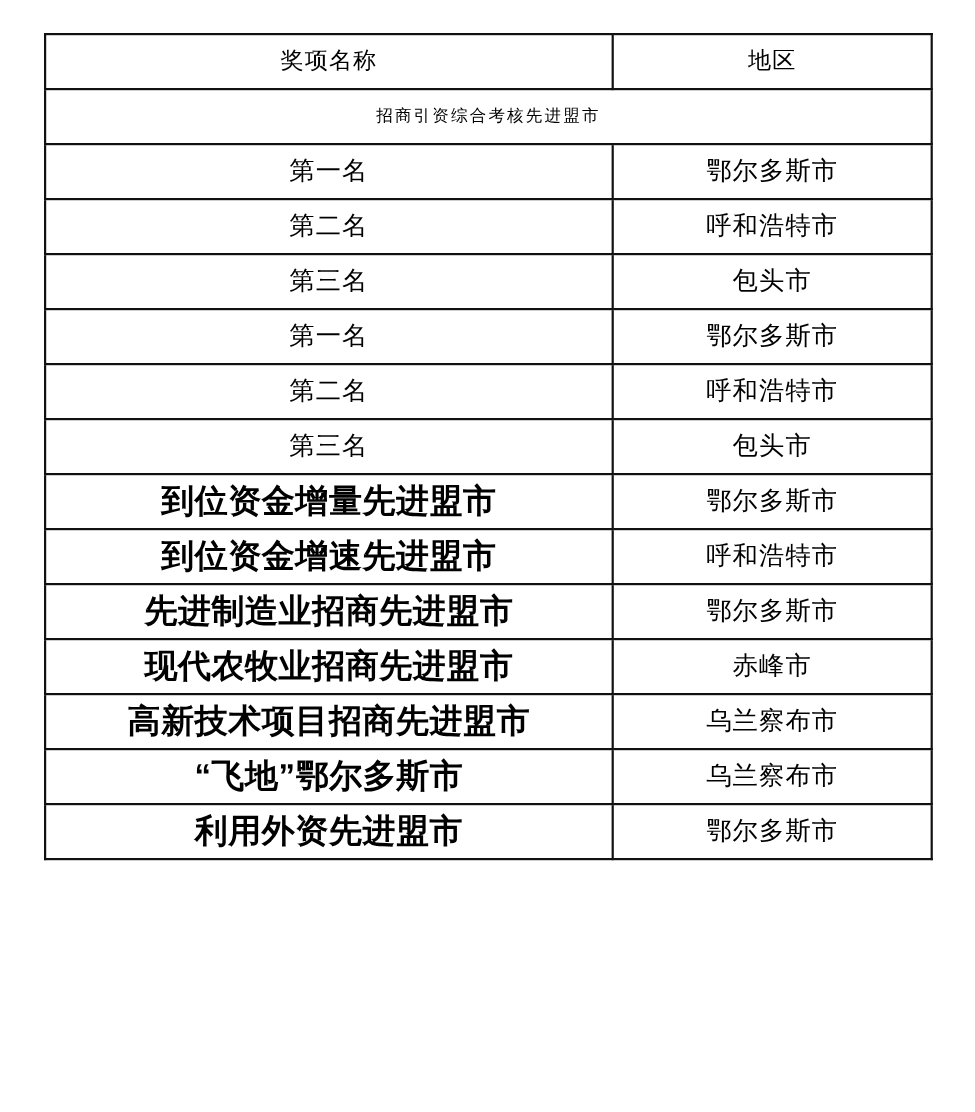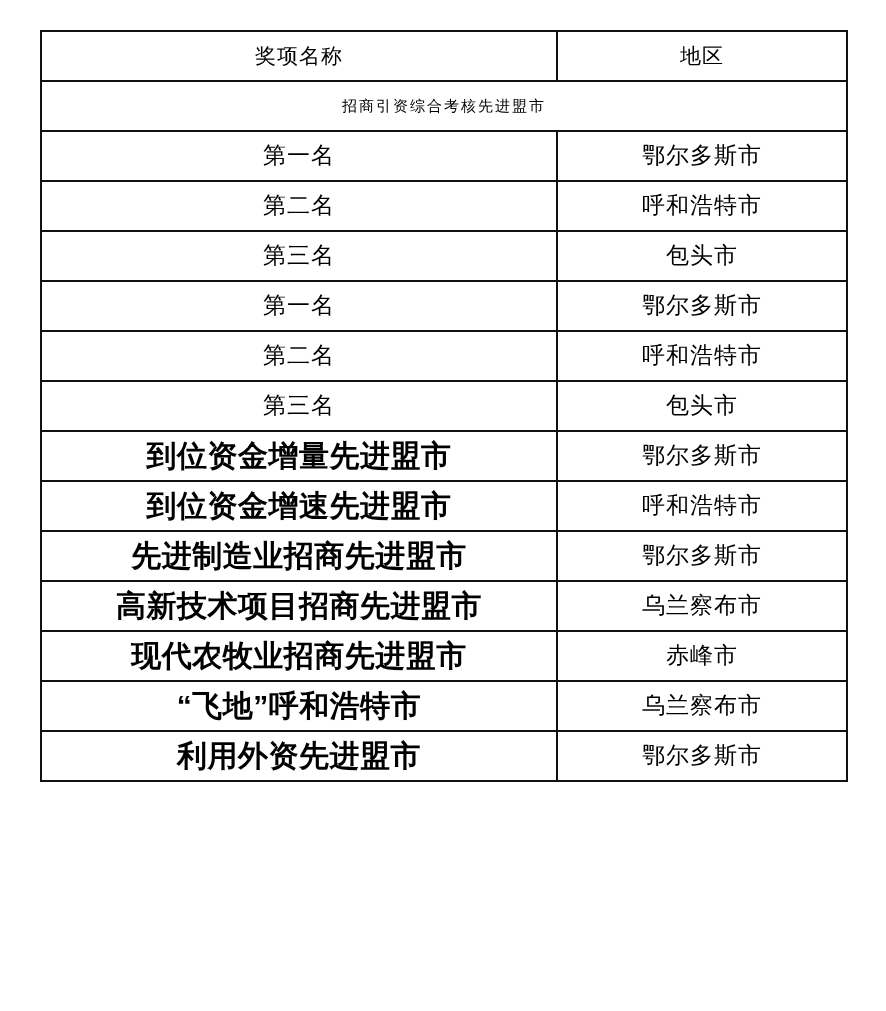--- a/index.html
+++ b/index.html
@@ -108,29 +108,29 @@
       </tr>
       <tr>
         <td class="cell-bold-sm">到位资金增速先进盟市</td>
         <td class="cell-bold">呼和浩特市</td>
       </tr>
       <tr>
         <td class="cell-bold-sm">先进制造业招商先进盟市</td>
         <td class="cell-bold">鄂尔多斯市</td>
       </tr>
       <tr>
+        <td class="cell-bold-sm">现代农牧业招商先进盟市</td>
+        <td class="cell-bold">赤峰市</td>
+      </tr>
+      <tr>
         <td class="cell-bold-sm">高新技术项目招商先进盟市</td>
         <td class="cell-bold">乌兰察布市</td>
       </tr>
       <tr>
-        <td class="cell-bold-sm">现代农牧业招商先进盟市</td>
-        <td class="cell-bold">赤峰市</td>
-      </tr>
-      <tr>
-        <td class="cell-bold-sm">“飞地”呼和浩特市</td>
+        <td class="cell-bold-sm">“飞地”鄂尔多斯市</td>
         <td class="cell-bold">乌兰察布市</td>
       </tr>
       <tr>
         <td class="cell-bold-sm">利用外资先进盟市</td>
         <td class="cell-bold">鄂尔多斯市</td>
       </tr>
     </tbody>
   </table>
 </div>
 

